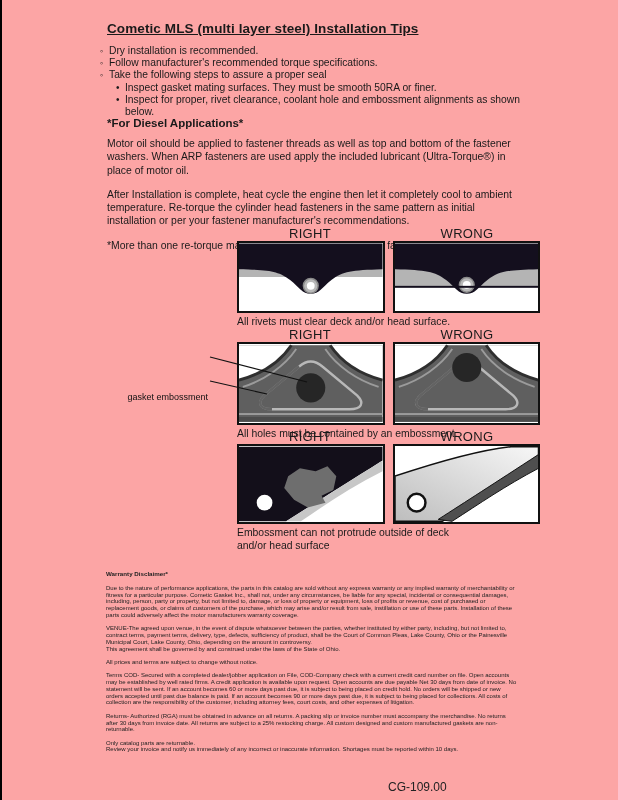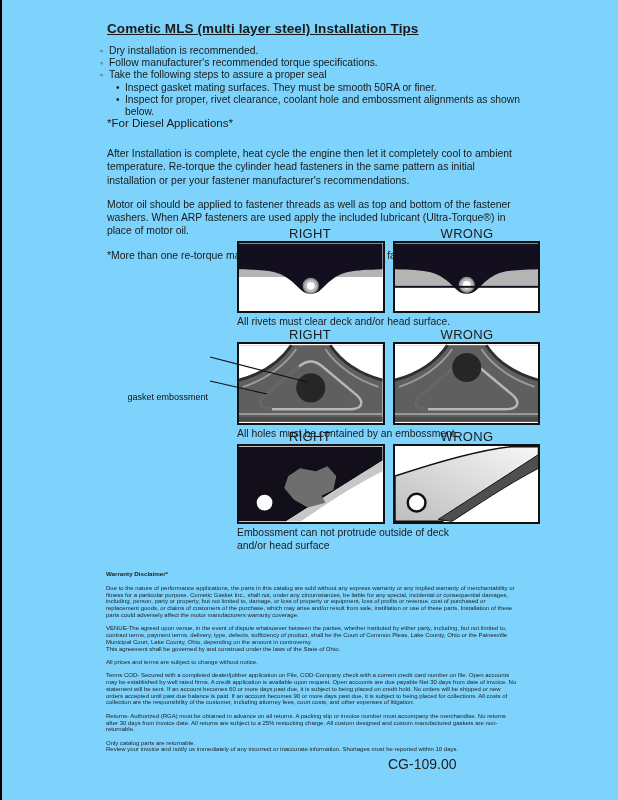--- a/index.html
+++ b/index.html
@@ -1,20 +1,20 @@
 <!DOCTYPE html>
 <html><head>
 <meta charset="utf-8">
 <style>
   html, body { margin: 0; padding: 0; background: #ffffff; }
   .page {
     position: relative;
     width: 618px;
     height: 800px;
-    background: #7dd3fc;
+    background: #fca5a5;
     font-family: "Liberation Sans", "DejaVu Sans", sans-serif;
     color: #1a1a1a;
     overflow: hidden;
   }
   .edge-line {
     position: absolute; left: 0; top: 0; width: 2px; height: 800px;
     background: #000;
   }
   .title {
     position: absolute; left: 107px; top: 21px;
@@ -23,21 +23,21 @@
     margin: 0; letter-spacing: 0.1px;
   }
   .tips { position: absolute; left: 100px; top: 45px; width: 440px;
     font-size: 10.3px; line-height: 12.2px; }
   .tip { position: relative; padding-left: 9px; }
   .tip::before { content: "\25E6"; position: absolute; left: 0; top: 0; font-size: 9px; }
   .subtip { position: relative; margin-left: 16px; padding-left: 9px; }
   .subtip::before { content: "\2022"; position: absolute; left: 0; top: 0; font-size: 10px; }
   .diesel { position: absolute; left: 107px; top: 117px; width: 418px;
     font-size: 10.4px; line-height: 13.2px; }
-  .diesel h2 { font-size: 11.5px; font-weight: normal; margin: 0 0 17px 0; }
+  .diesel h2 { font-size: 11.5px; font-weight: bold; margin: 0 0 7px 0; }
   .diesel p { margin: 0 0 11px 0; }
   .diesel .note { margin-top: 12px; }
 
   .diagram { position: absolute; left: 237px; width: 303px; }
   .d1 { top: 226px; } .d2 { top: 327px; } .d3 { top: 429px; }
   .dlabels { display: flex; height: 14px; font-size: 13px; letter-spacing: 0.3px; }
   .dlabels span { width: 146px; text-align: center; }
   .dlabels span + span { margin-left: 11px; }
   .panels { display: flex; gap: 8px; margin-top: 1px; }
   .panels svg { border: 2px solid #111; display: block; background: #fff; }
@@ -51,42 +51,42 @@
   }
   .annot1 { top: 343px; }
   .annot2 { top: 392px; }
   .leader-overlay { position: absolute; left: 205px; top: 350px; }
 
   .disclaimer { position: absolute; left: 106px; top: 571px; width: 412px;
     font-size: 6px; line-height: 6.8px; color: #222; }
   .disclaimer h3 { font-size: 6.2px; font-weight: bold; margin: 0 0 7px 0; }
   .disclaimer p { margin: 0 0 6.5px 0; }
 
-  .pagenum { position: absolute; left: 388px; top: 756px; font-size: 14px; color: #222; }
+  .pagenum { position: absolute; left: 388px; top: 780px; font-size: 12px; color: #222; }
 </style>
 </head>
 <body>
 
 <div class="page">
   <div class="edge-line"></div>
 
   <h1 class="title">Cometic MLS (multi layer steel) Installation Tips</h1>
 
   <div class="tips">
     <div class="tip"><span>Dry installation is recommended.</span></div>
     <div class="tip"><span>Follow manufacturer's recommended torque specifications.</span></div>
     <div class="tip"><span>Take the following steps to assure a proper seal</span></div>
     <div class="subtip"><span>Inspect gasket mating surfaces.  They must be smooth 50RA or finer.</span></div>
     <div class="subtip"><span>Inspect for proper, rivet clearance, coolant hole and embossment alignments as shown below.</span></div>
   </div>
 
   <div class="diesel">
     <h2>*For Diesel Applications*</h2>
+    <p>Motor oil should be applied to fastener threads as well as top and bottom of the fastener washers. When ARP fasteners are used apply the included lubricant (Ultra-Torque®) in place of motor oil.</p>
     <p>After Installation is complete, heat cycle the engine then let it completely cool to ambient temperature. Re-torque the cylinder head fasteners in the same pattern as initial installation or per your fastener manufacturer's recommendations.</p>
-    <p>Motor oil should be applied to fastener threads as well as top and bottom of the fastener washers. When ARP fasteners are used apply the included lubricant (Ultra-Torque®) in place of motor oil.</p>
     <p class="note">*More than one re-torque may be required to achieve proper fastener stretch*</p>
   </div>
 
   <section class="diagram d1">
     <div class="dlabels">
       <span>RIGHT</span>
       <span>WRONG</span>
     </div>
     <div class="panels">
       <svg width="146" height="68" viewBox="0 0 146 68">

